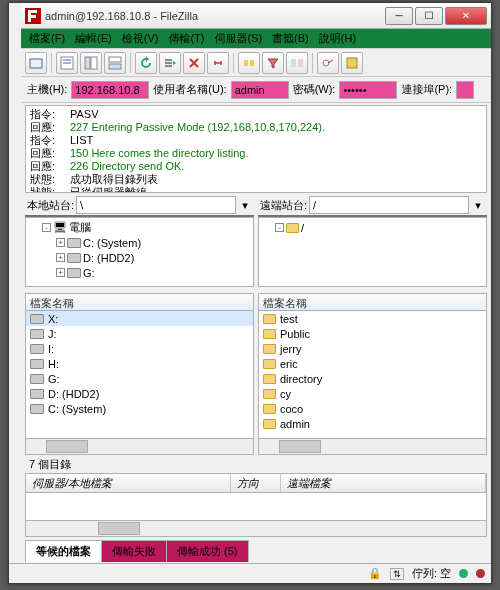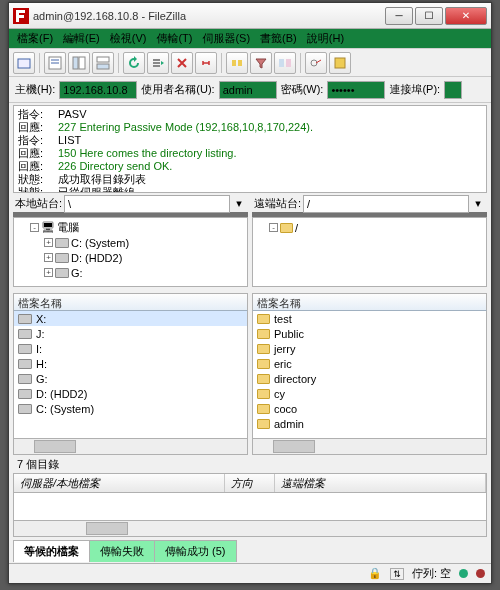--- a/index.html
+++ b/index.html
@@ -1,60 +1,60 @@
 <!DOCTYPE html>
 <html><head>
 <meta charset="utf-8">
 <style>
 *{box-sizing:border-box;margin:0;padding:0;font-family:"Segoe UI","Microsoft JhengHei",Arial,sans-serif;font-size:11px;}
 body{background:#5a5a5a;width:500px;height:590px;overflow:hidden;}
-.window{position:absolute;left:8px;top:2px;width:484px;height:582px;background:#f0f0f0;border:1px solid #3a3a3a;box-shadow:0 0 4px rgba(0,0,0,.5);}
+.window{position:absolute;left:8px;top:2px;width:484px;height:582px;background:#f0f0f0;border:1px solid #3a3a3a;box-shadow:0 0 4px rgba(0,0,0,.5);padding-left:12px;}
 .titlebar{height:26px;background:linear-gradient(#fdfdfd,#e8e8e8);display:flex;align-items:center;padding:0 4px;border-bottom:1px solid #b0b0b0;}
 .app-icon{width:16px;height:16px;margin-right:4px;}
 .title-text{flex:1;color:#333;}
 .winbtns{display:flex;gap:2px;}
 .winbtn{width:28px;height:18px;border:1px solid #888;border-radius:2px;display:flex;align-items:center;justify-content:center;font-size:10px;background:linear-gradient(#f8f8f8,#ddd);}
 .winbtn.close{background:linear-gradient(#e77,#c33);color:#fff;width:42px;}
 .menubar{height:20px;display:flex;align-items:center;padding:0 4px;gap:2px;background:#15803d;border-bottom:1px solid #d0d0d0;}
 .menuitem{padding:2px 4px;cursor:default;}
 .toolbar{height:28px;display:flex;align-items:center;padding:2px 4px;gap:2px;background:#f0f0f0;border-bottom:1px solid #c8c8c8;}
 .tbtn{width:22px;height:22px;border:1px solid #b0b0b0;border-radius:2px;background:linear-gradient(#fff,#e8e8e8);display:flex;align-items:center;justify-content:center;}
 .tsep{width:1px;height:20px;background:#c0c0c0;margin:0 2px;}
 .connbar{height:26px;display:flex;align-items:center;padding:2px 6px;gap:4px;background:#f0f0f0;border-bottom:1px solid #c8c8c8;}
 .connbar label{white-space:nowrap;}
-.connbar input{height:18px;border:1px solid #aaa;padding:0 3px;background:#15803d;}
+.connbar input{height:18px;border:1px solid #aaa;padding:0 3px;background:#ec4899;}
 .log{height:88px;background:#fff;border:1px solid #b0b0b0;margin:2px 4px;overflow:auto;padding:2px 4px;line-height:13px;font-size:10px;}
 .logline{display:flex;gap:8px;}
 .logline .lbl{width:32px;color:#000;}
 .logline .msg.green{color:#0a7a0a;text-align:right;}
 .logline .msg.normal{color:#000;}
 .panes{display:flex;margin:0 4px;gap:4px;}
 .pane{flex:1;display:flex;flex-direction:column;}
-.sitebar{height:22px;display:flex;align-items:center;gap:2px;padding:1px 2px;border-bottom:5px solid #737373;}
+.sitebar{height:22px;display:flex;align-items:center;gap:2px;padding:1px 2px;border-bottom:2px solid #737373;}
 .sitebar input{flex:1;height:18px;border:1px solid #aaa;padding:0 3px;}
 .tree{height:70px;background:#fff;border:1px solid #b0b0b0;overflow:auto;padding:2px;}
 .treeline{display:flex;align-items:center;height:15px;gap:2px;}
 .indent1{padding-left:14px;}
 .indent2{padding-left:28px;}
 .sq{width:9px;height:9px;border:1px solid #888;display:inline-flex;align-items:center;justify-content:center;font-size:8px;line-height:8px;color:#444;}
 .listhead{height:18px;background:linear-gradient(#fdfdfd,#e5eef7);border:1px solid #b0b0b0;border-bottom:1px solid #a0b0c0;padding:2px 4px;color:#333;}
 .filelist{height:128px;background:#fff;border:1px solid #b0b0b0;border-top:none;overflow:auto;}
 .fileitem{display:flex;align-items:center;height:15px;padding:0 4px;gap:4px;}
 .diskicon{width:14px;height:10px;background:#ccc;border:1px solid #888;border-radius:1px;}
 .foldericon{width:13px;height:10px;background:#f3d47a;border:1px solid #c9a22e;border-radius:1px;}
 .scroll{height:16px;background:#eee;border:1px solid #b0b0b0;border-top:none;position:relative;}
 .scroll::before{content:"";position:absolute;left:20px;width:40px;top:1px;bottom:1px;background:#ccc;border:1px solid #aaa;}
 .countbar{padding:2px 4px;height:16px;}
 .queuehead{display:flex;height:20px;border:1px solid #b0b0b0;margin:2px 4px 0;background:linear-gradient(#fdfdfd,#e8e8e8);font-style:italic;}
 .qcol{padding:2px 6px;border-right:1px solid #c8c8c8;}
 .queuebody{height:28px;background:#fff;border:1px solid #b0b0b0;border-top:none;margin:0 4px;}
 .scroll2{height:16px;background:#eee;border:1px solid #b0b0b0;border-top:none;margin:0 4px;position:relative;}
 .scroll2::before{content:"";position:absolute;left:72px;width:40px;top:1px;bottom:1px;background:#ccc;border:1px solid #aaa;}
 .tabs{display:flex;height:22px;margin:2px 4px 0;align-items:flex-end;}
-.tab{padding:3px 10px;border:1px solid #b0b0b0;background:#86efac;margin-right:-1px;border-bottom:none;position:relative;top:1px;}
+.tab{padding:3px 10px;border:1px solid #b0b0b0;background:#be185d;margin-right:-1px;border-bottom:none;position:relative;top:1px;}
 .tab.active{background:#fff;font-weight:bold;}
 .statusbar{position:absolute;bottom:0;left:0;right:0;height:20px;border-top:1px solid #b0b0b0;background:#f0f0f0;display:flex;align-items:center;justify-content:flex-end;padding:0 6px;gap:8px;}
 .dot{width:9px;height:9px;border-radius:50%;}
 .tree.sel,.filelist .sel{background:#d6e8ff;}
 </style>
 </head>
 <body>
 
 <div class="window">
 

